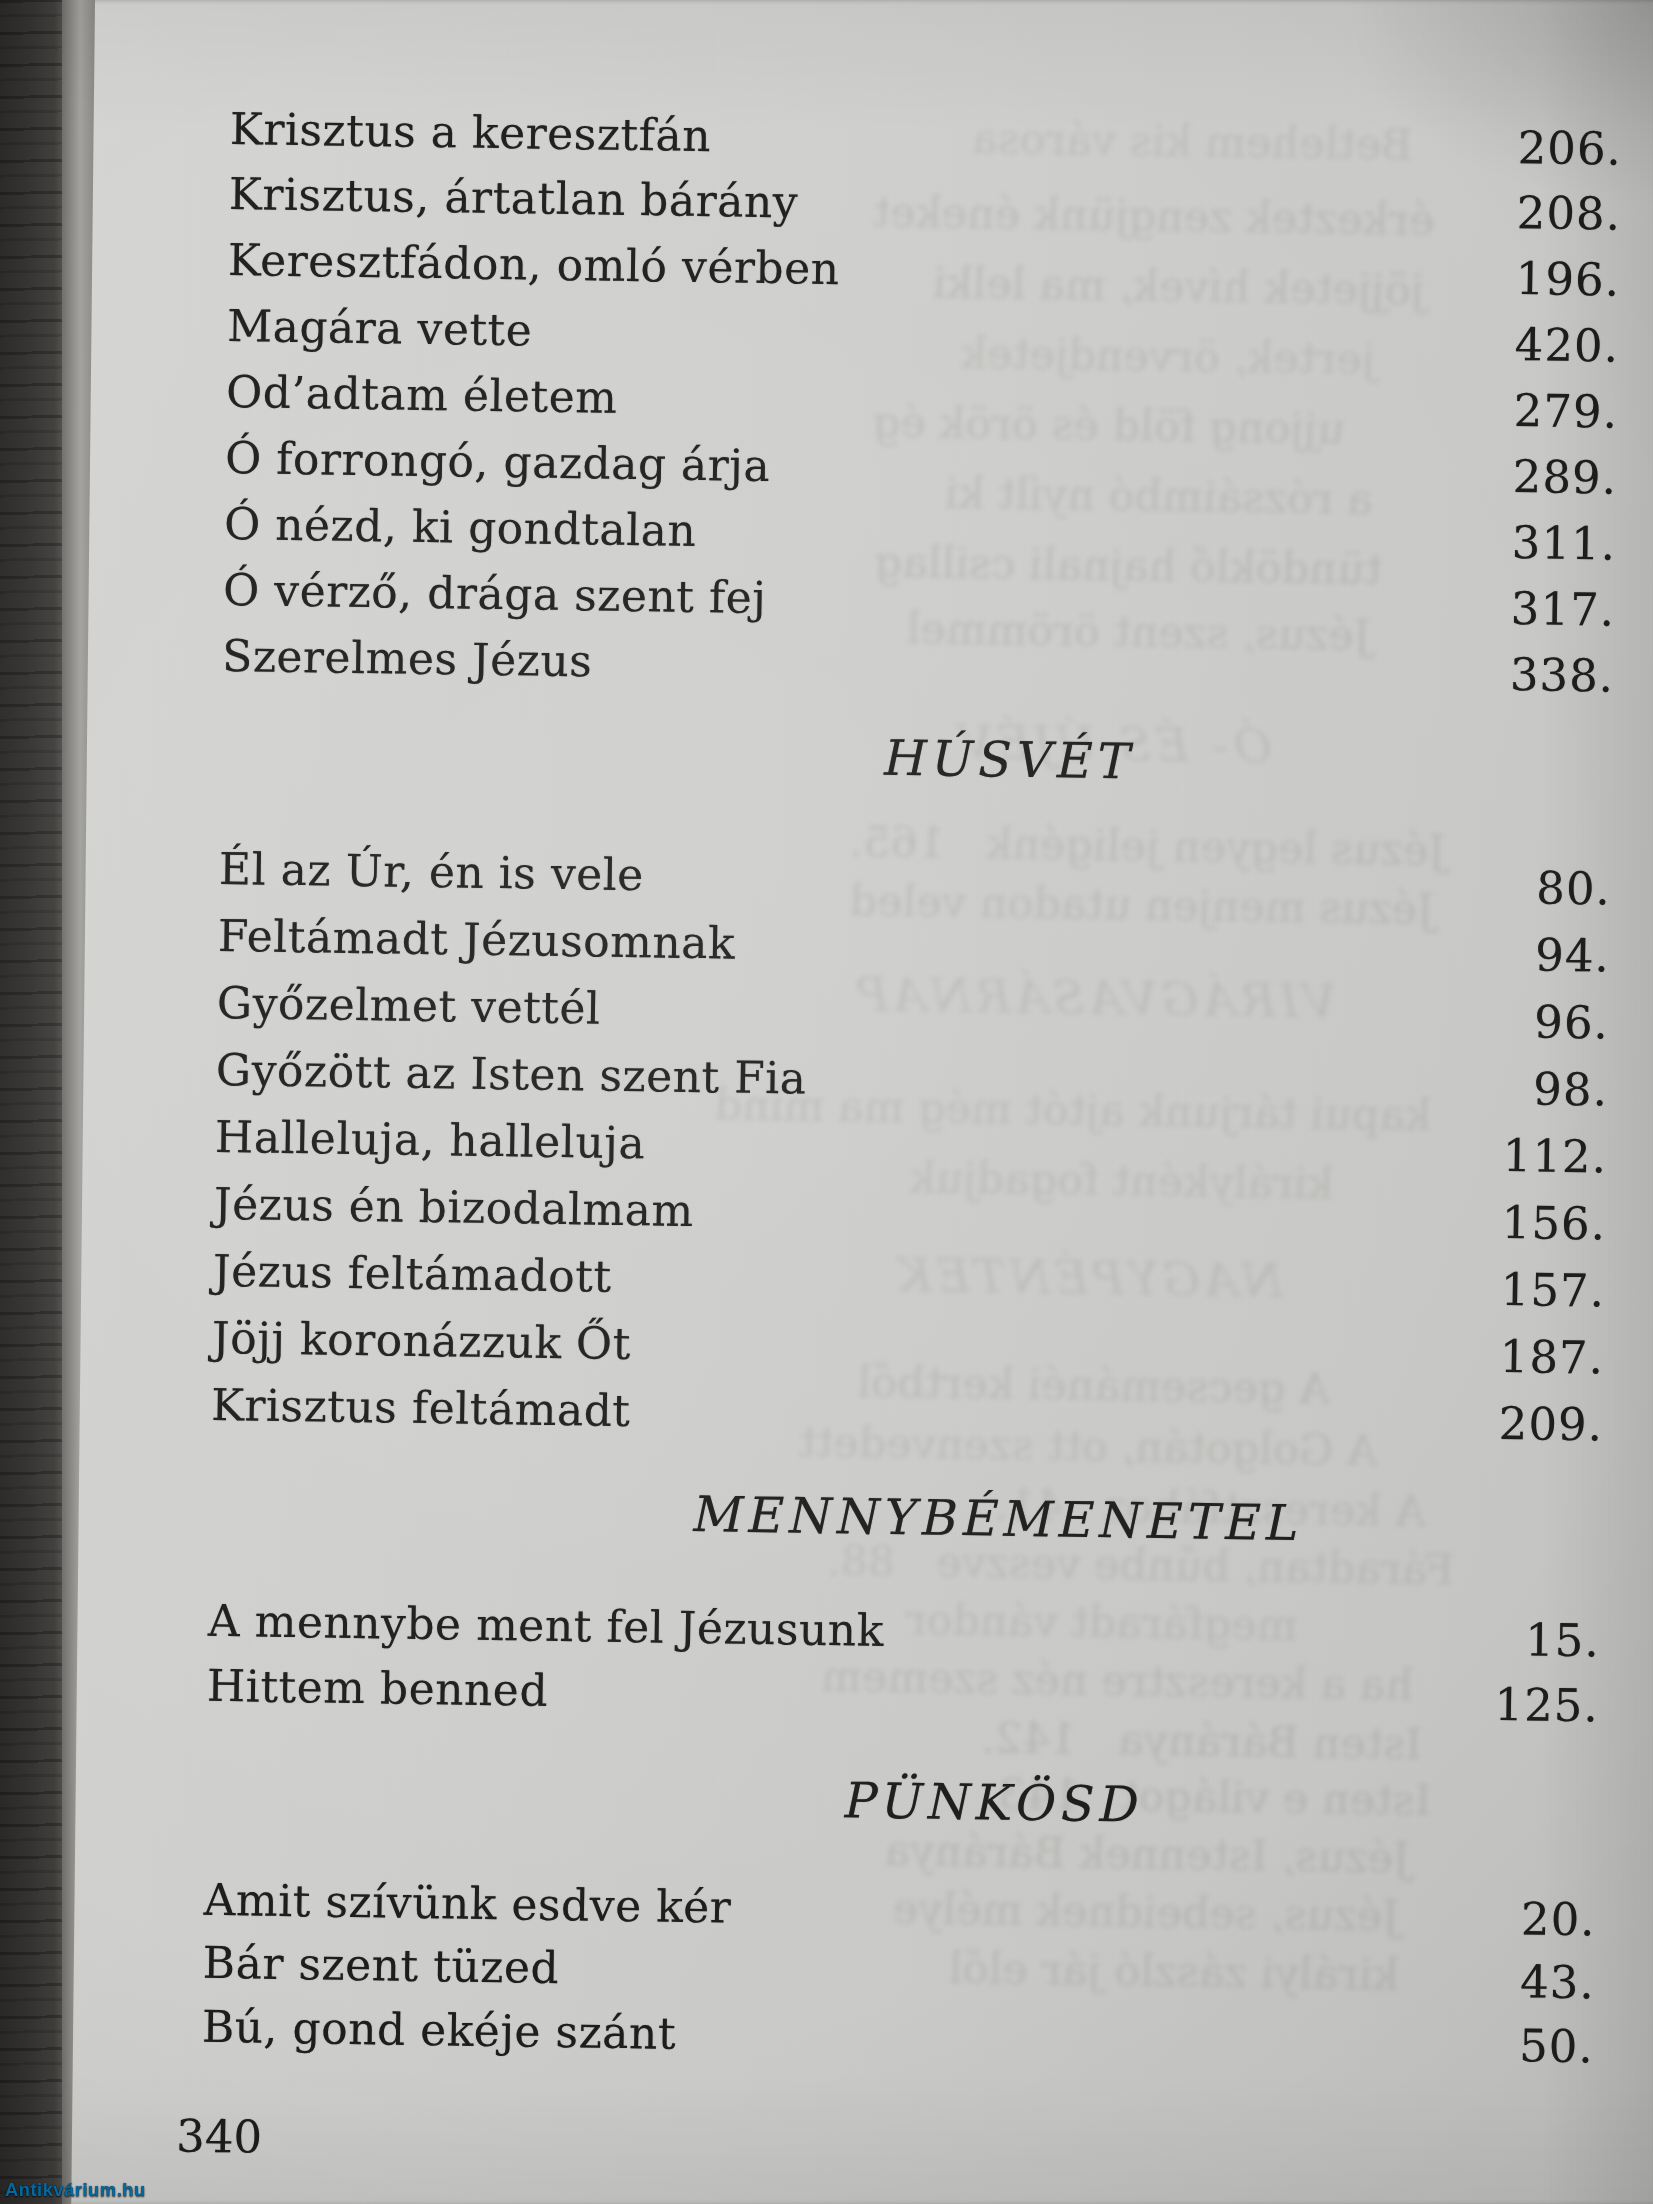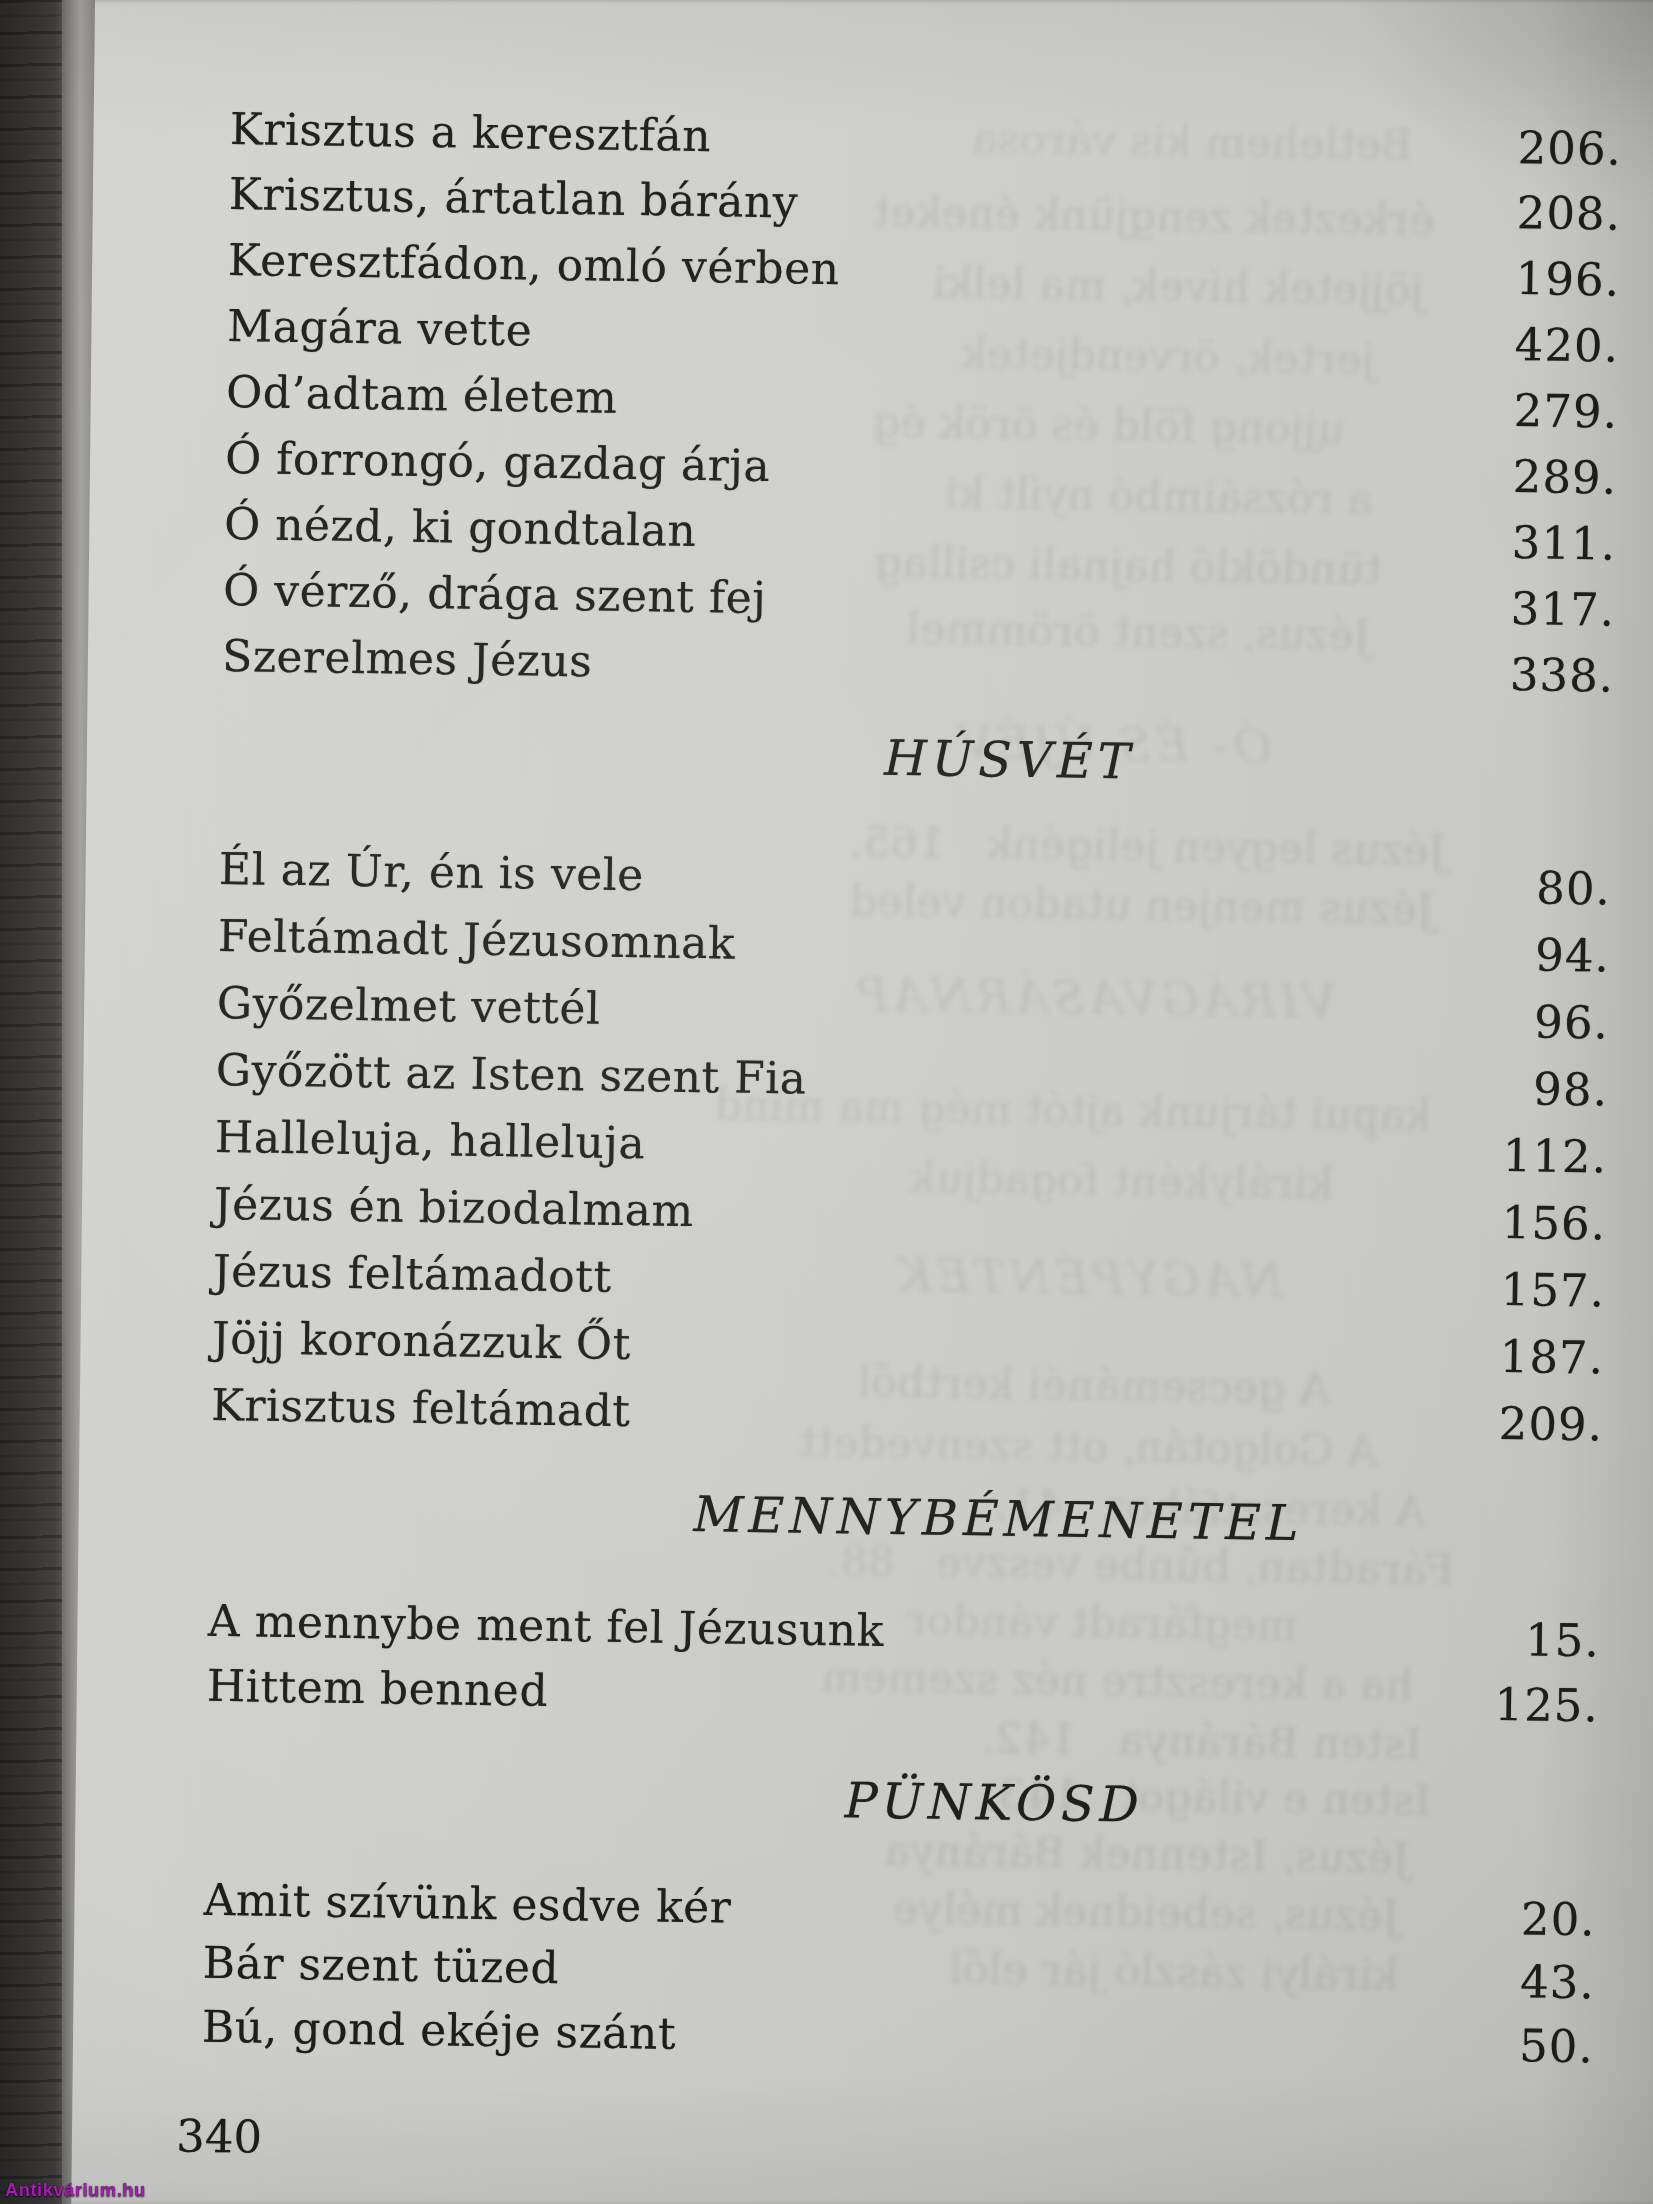--- a/index.html
+++ b/index.html
@@ -40,21 +40,21 @@
        color:#55554f;white-space:pre;font-size:43px;line-height:1;}
   .ghost.h{font-style:italic;letter-spacing:3.9px;font-size:47px;filter:blur(2.9px);}
   .vignette{position:absolute;inset:0;pointer-events:none;
        background:
          radial-gradient(26% 13% at 100% 0, rgba(0,0,0,.15), rgba(0,0,0,0) 72%),
          radial-gradient(120% 90% at 38% 42%, rgba(255,255,255,.07), rgba(255,255,255,0) 55%, rgba(0,0,0,.07) 93%),
          linear-gradient(90deg, rgba(0,0,0,0) 93%, rgba(0,0,0,.09) 100%),
          linear-gradient(180deg, rgba(0,0,0,.04) 0%, rgba(0,0,0,0) 6%, rgba(0,0,0,0) 94%, rgba(0,0,0,.05) 100%);}
   .watermark{position:absolute;left:4.9px;top:2179px;
        font:bold 18.4px "Liberation Sans",sans-serif;letter-spacing:0.5px;
-       color:#a21caf;text-shadow:0 1px 1.9px rgba(0,0,0,.85),0 0 1px rgba(0,0,0,.6);}
+       color:#0369a1;text-shadow:0 1px 1.9px rgba(0,0,0,.85),0 0 1px rgba(0,0,0,.6);}
 </style>
 </head>
 <body>
 
 <div class="stage">
   <div class="paper"></div>
   <div class="wood"></div>
   <div class="page-edge"></div>
 
   <div class="tilt">

